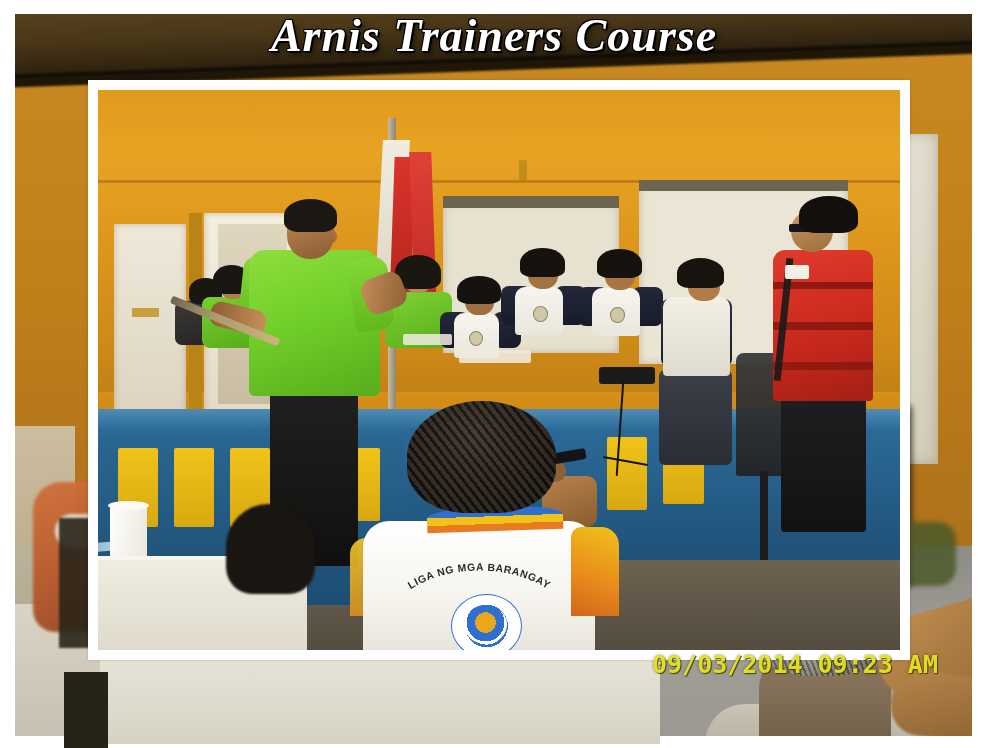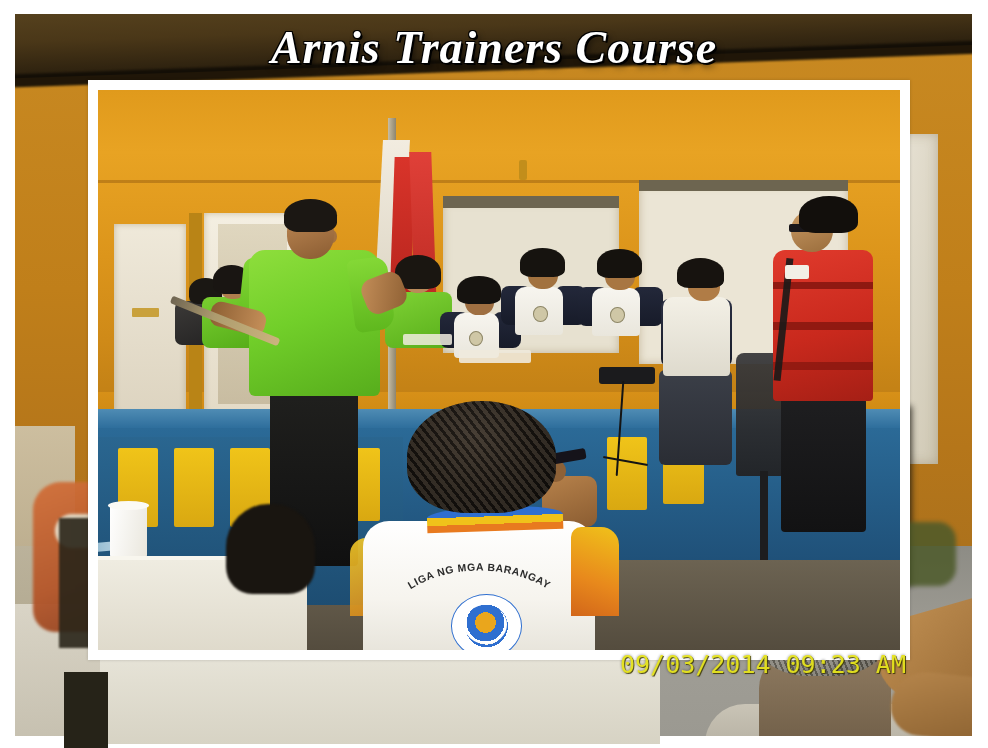--- a/index.html
+++ b/index.html
@@ -336,27 +336,27 @@
   }
   .title-line{
     font-family:"Liberation Serif", serif;
     font-style:italic;font-weight:700;color:#ffffff;
     font-size:46px;line-height:1.04;letter-spacing:1px;
     text-shadow:
       2px 2px 0 #000, -1px -1px 0 #000, 1px -1px 0 #000, -1px 1px 0 #000,
       3px 4px 6px rgba(0,0,0,.55);
     white-space:nowrap;
   }
-  #title-line-2{margin-top:16px;}
+  #title-line-2{margin-top:4px;}
 
   
   #timestamp{
-    position:absolute;left:620px;top:650px;
+    position:absolute;left:652px;top:650px;
     font-family:"DejaVu Sans Mono", monospace;
-    font-weight:400;font-size:25px;letter-spacing:0px;
+    font-weight:700;font-size:25px;letter-spacing:0px;
     color:#e4e21c;
     text-shadow:1px 1px 0 rgba(60,55,0,.85), 0 0 3px rgba(0,0,0,.5);
     white-space:nowrap;opacity:.95;
   }
 
   
   #aniban-panel{
     position:absolute;left:100px;top:658px;width:560px;height:86px;
     background:linear-gradient(180deg,#e6e3d7,#d7d3c4);
   }

